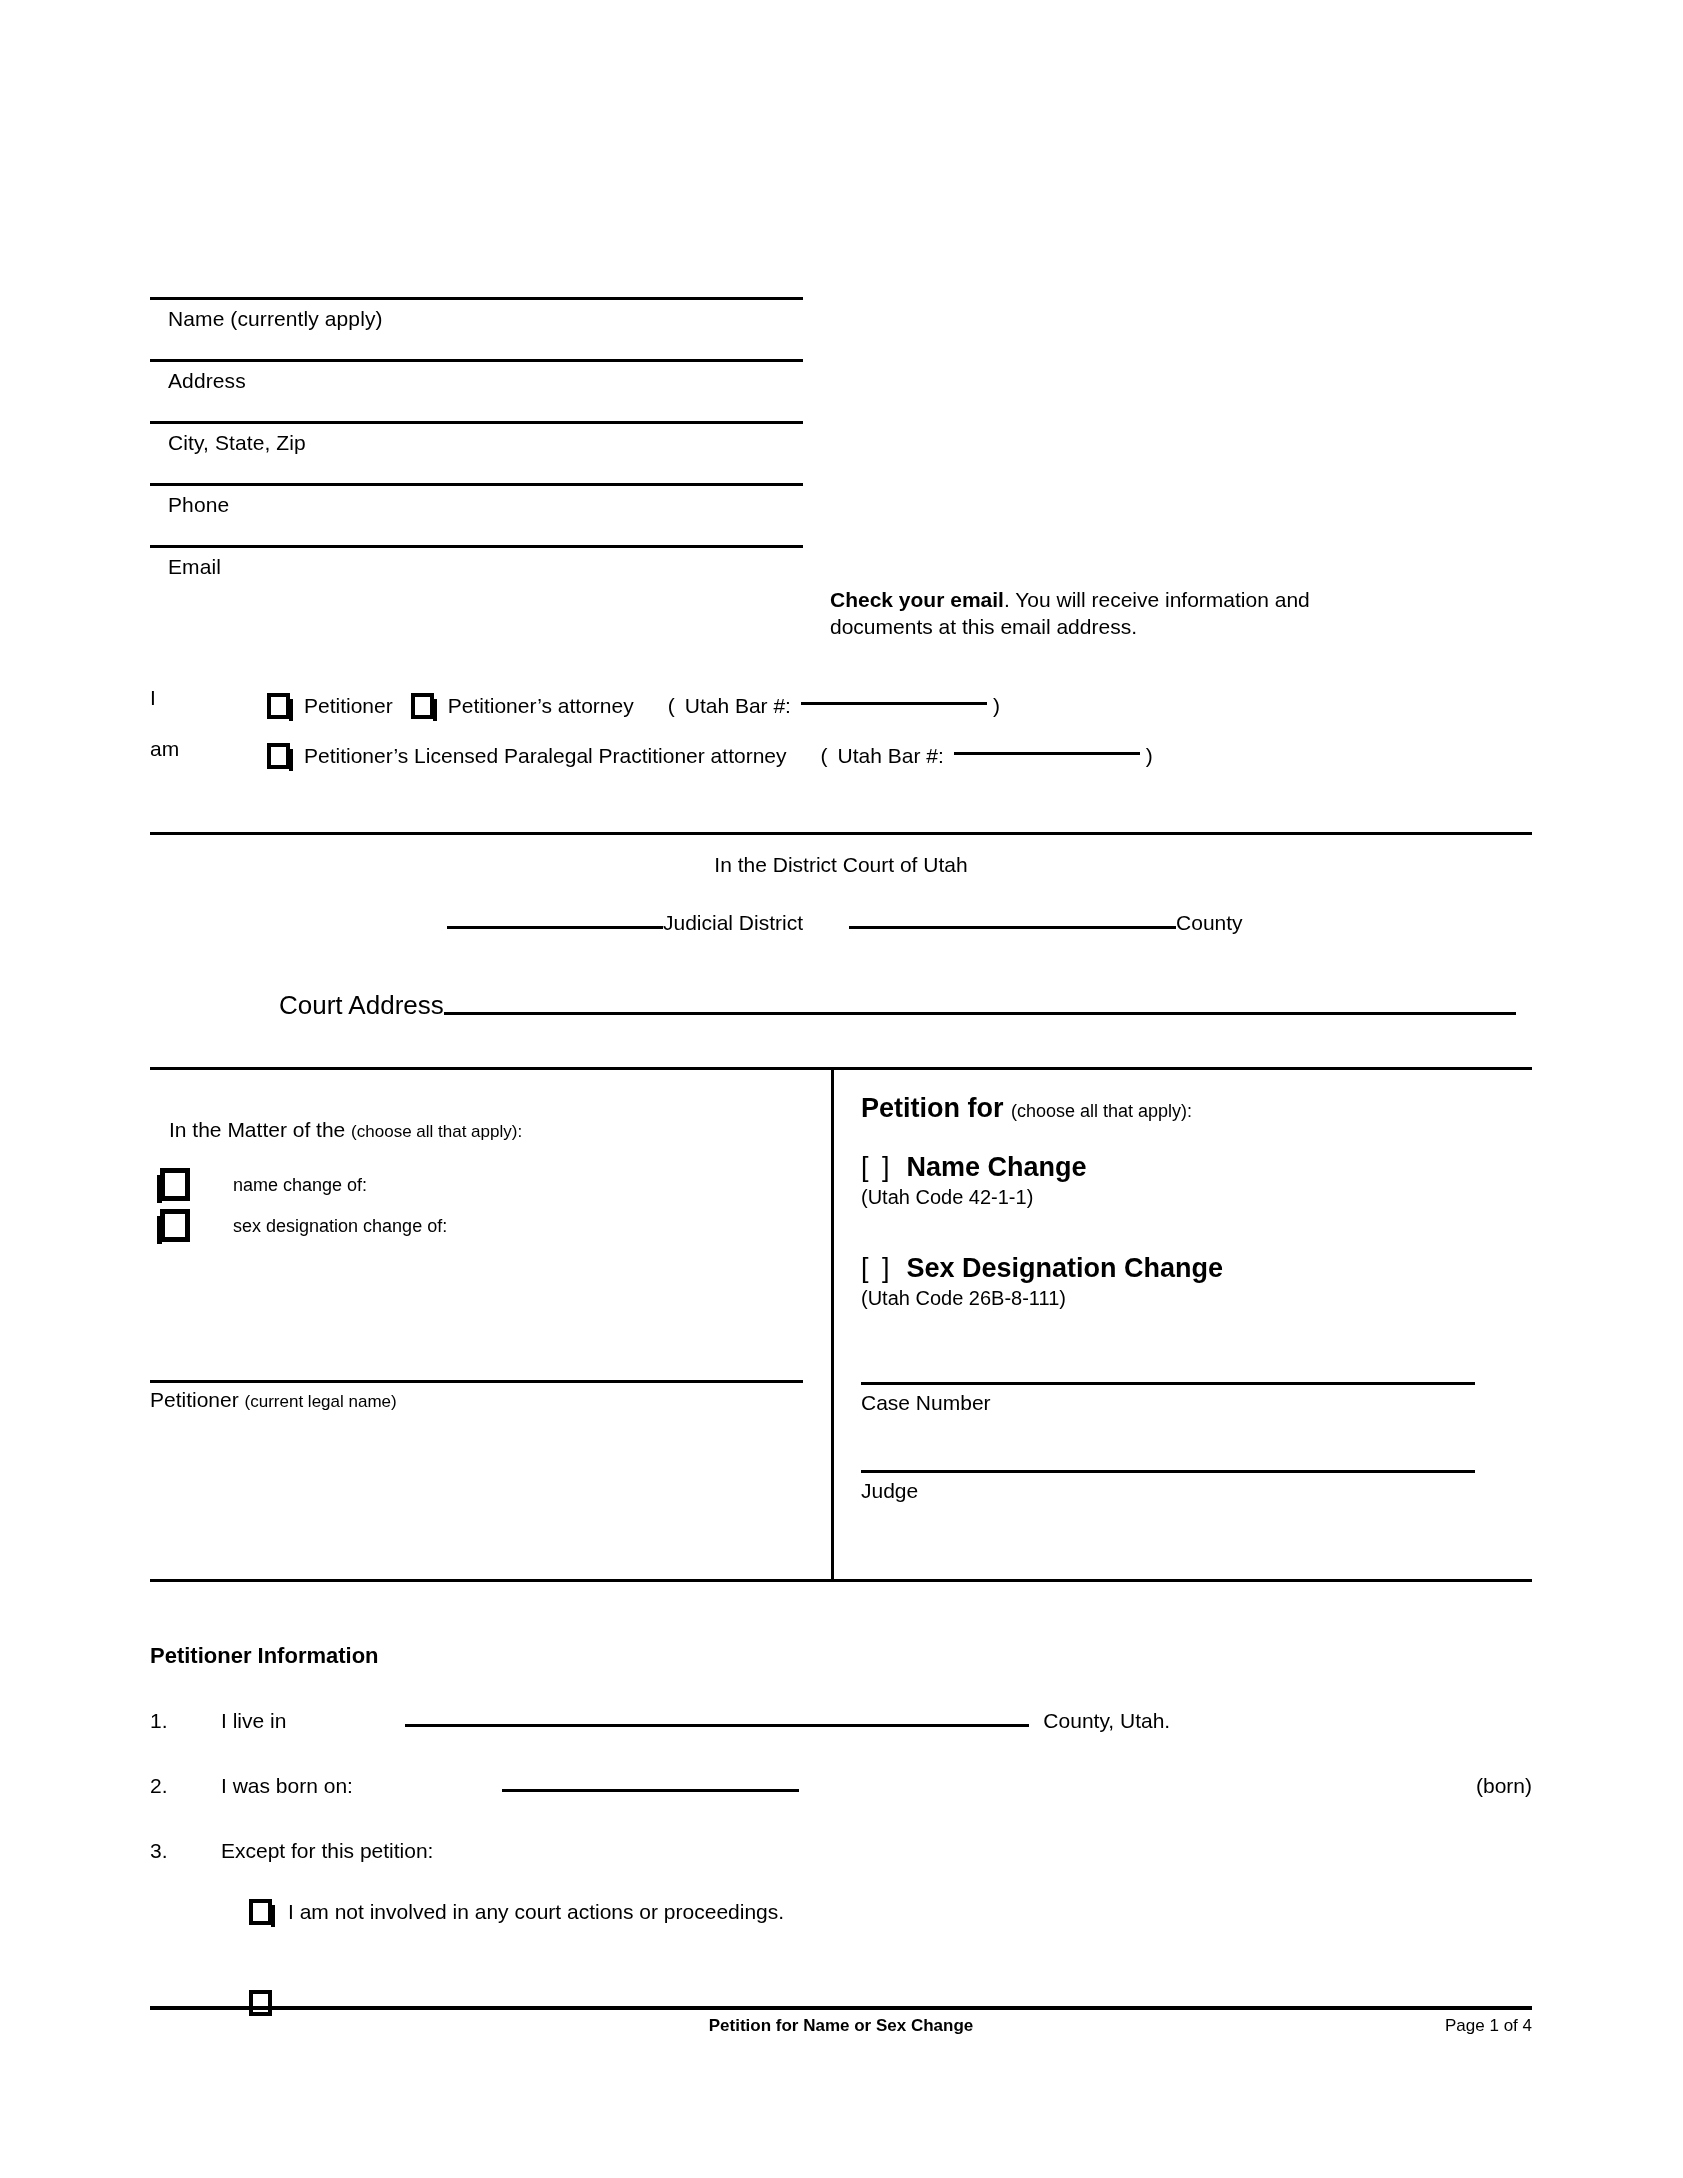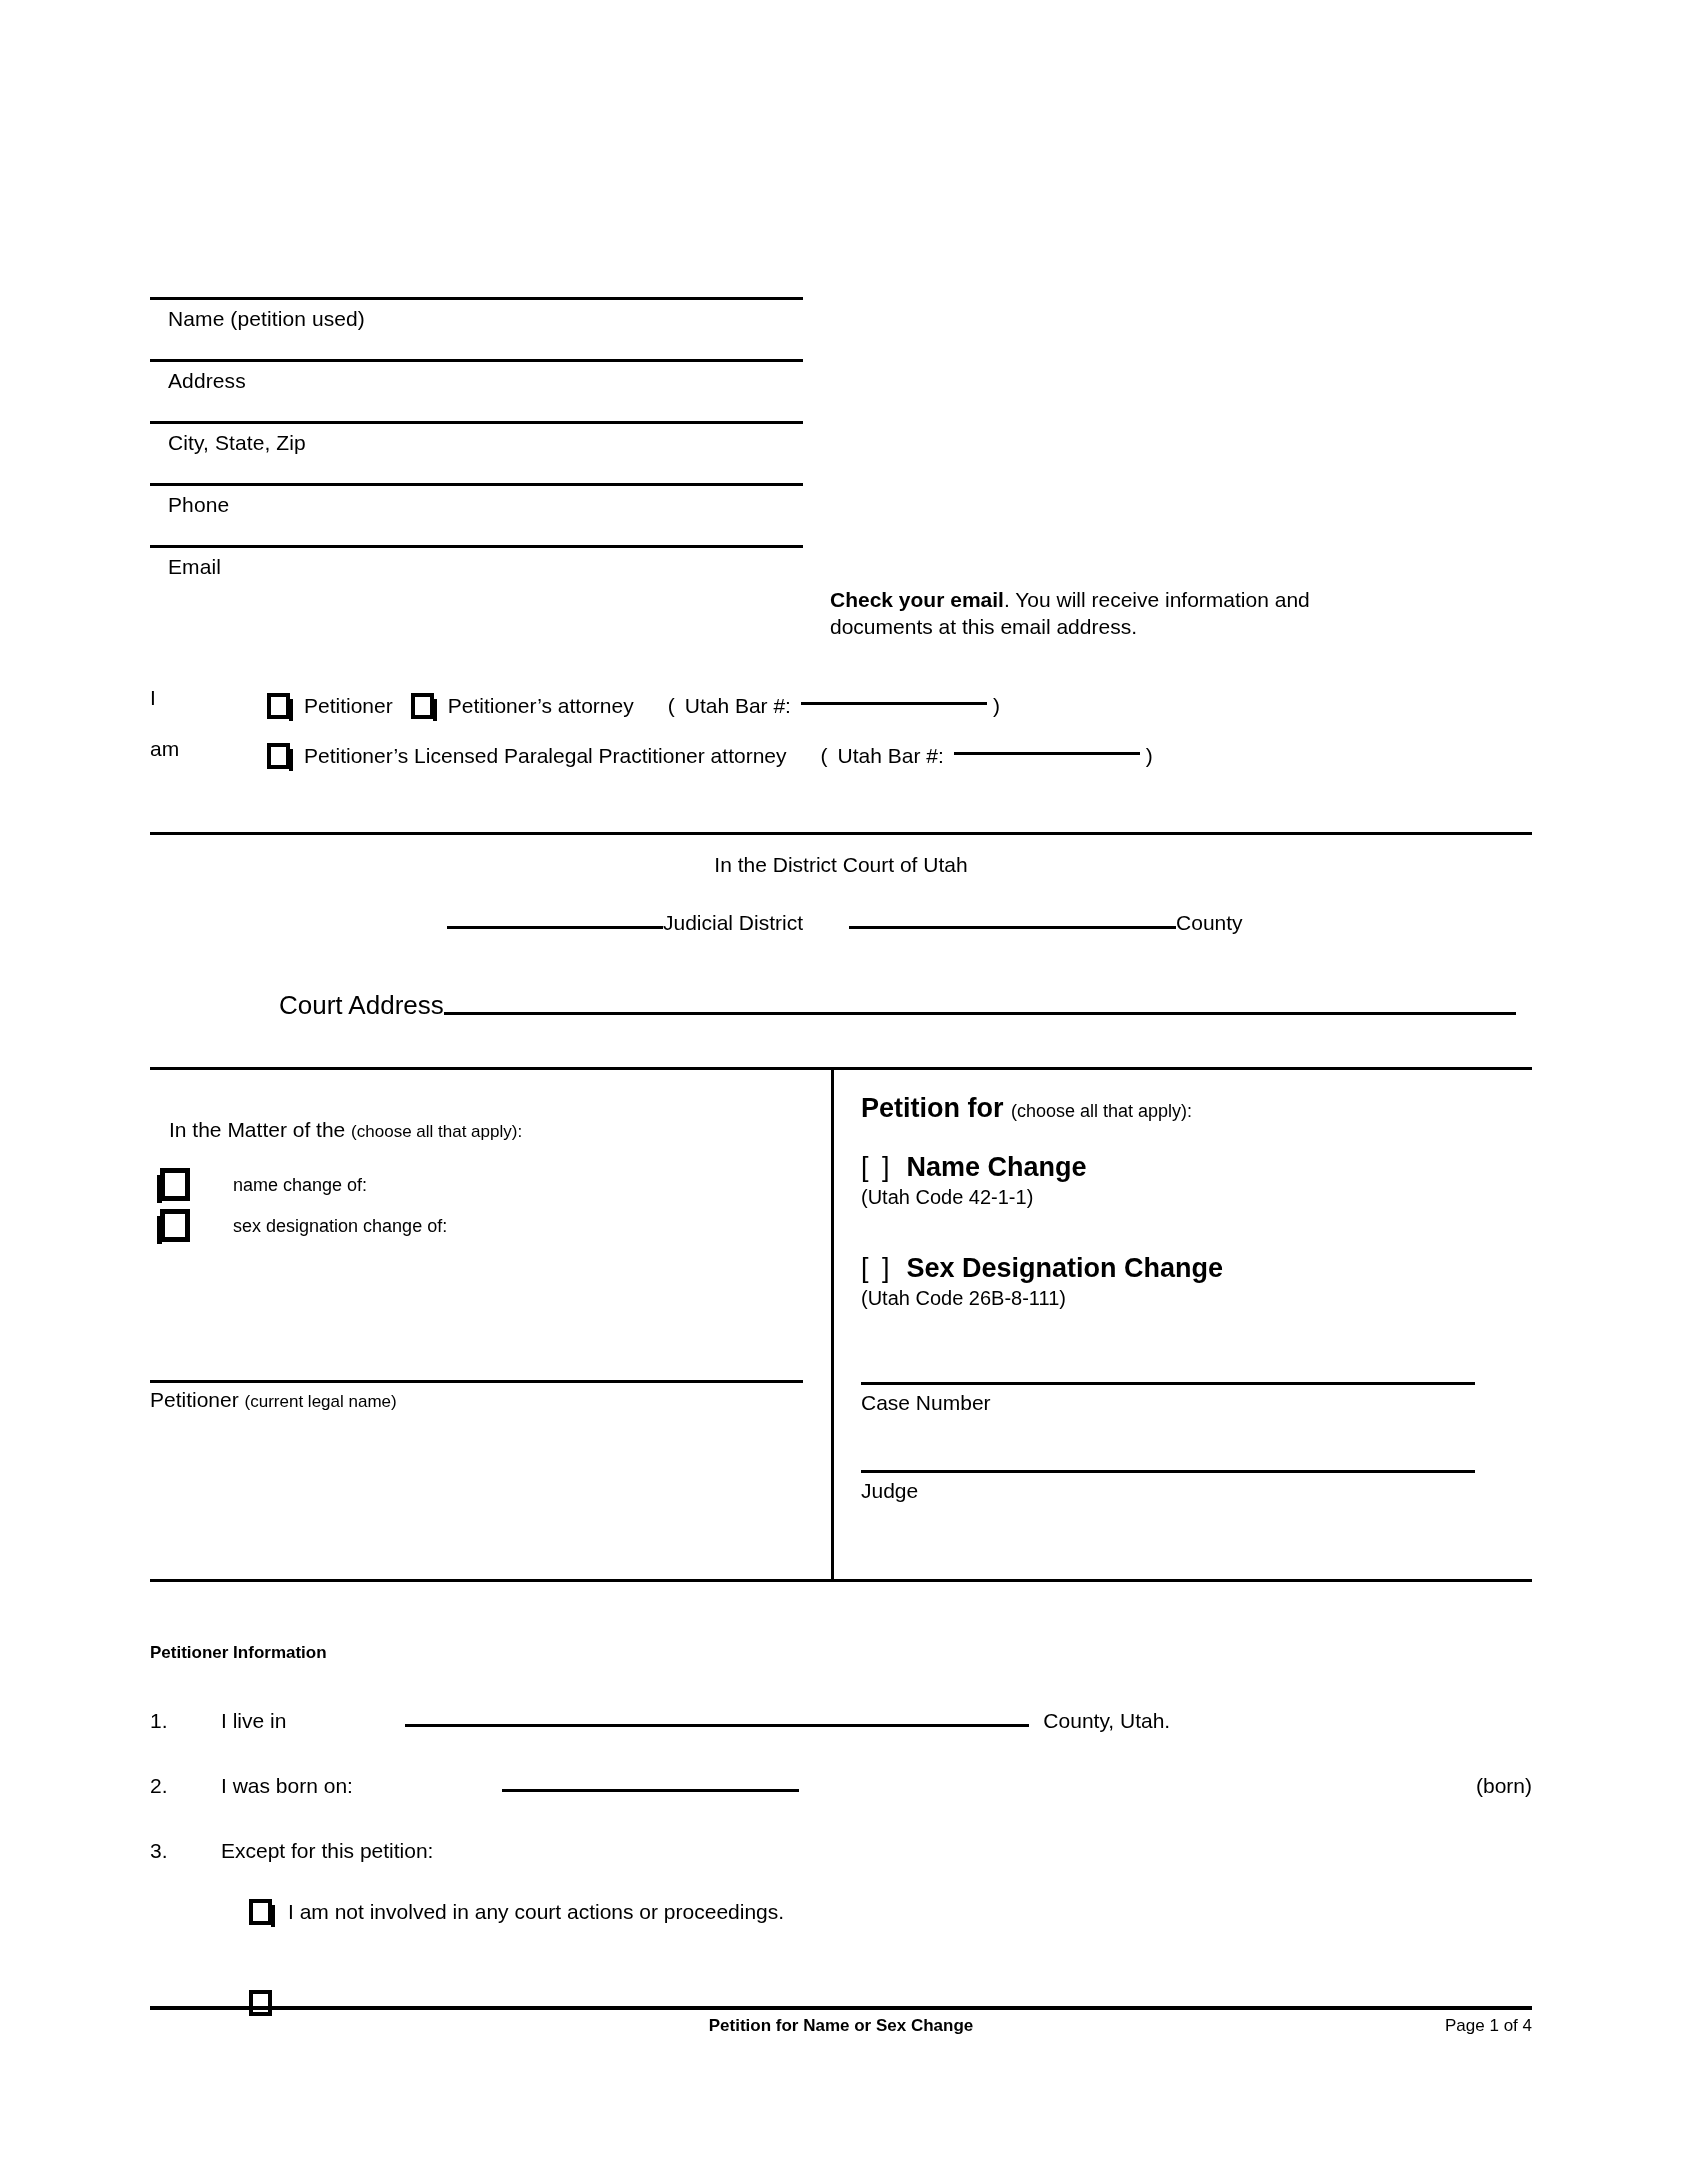--- a/index.html
+++ b/index.html
@@ -296,21 +296,21 @@
     font-size: 21px;
     padding-top: 6px;
   }
   .case-gap { height: 55px; }
 
   
   .pi-title {
     position: absolute;
     left: 150px;
     top: 1643px;
-    font-size: 17px;
+    font-size: 22px;
     font-weight: bold;
   }
   .item {
     position: absolute;
     font-size: 21px;
     white-space: nowrap;
   }
   .item .num { position: absolute; left: 0; }
   .item .body { margin-left: 71px; }
   .iline {
@@ -371,21 +371,21 @@
 </style>
 </head>
 <body>
 
 <div class="page">
 
   <div class="hdr">
 
     <div class="field-row">
       <div class="field-line"></div>
-      <div class="field-label">Name (petition used)</div>
+      <div class="field-label">Name (currently apply)</div>
     </div>
     <div class="gap-sm"></div>
 
     <div class="field-row">
       <div class="field-line"></div>
       <div class="field-label">Address</div>
     </div>
     <div class="gap-sm"></div>
 
     <div class="field-row">

